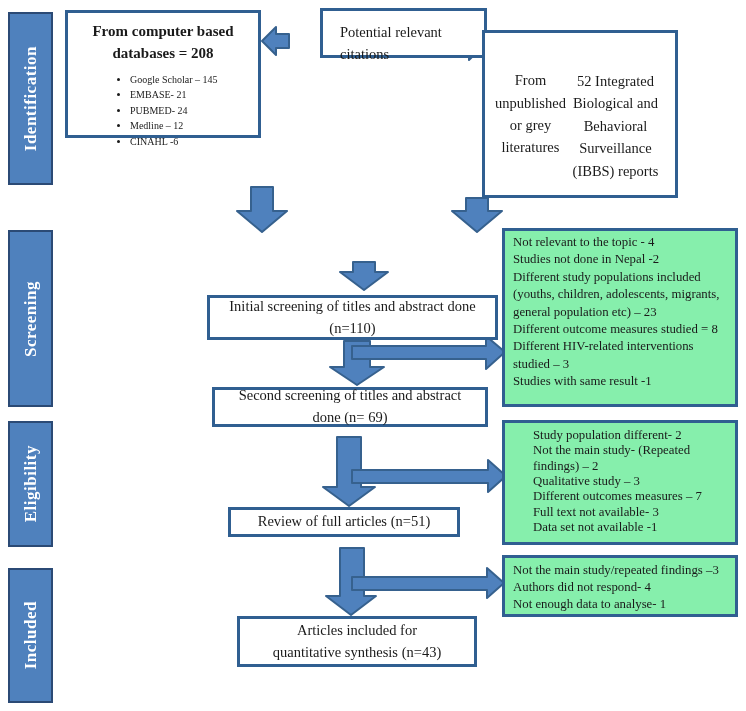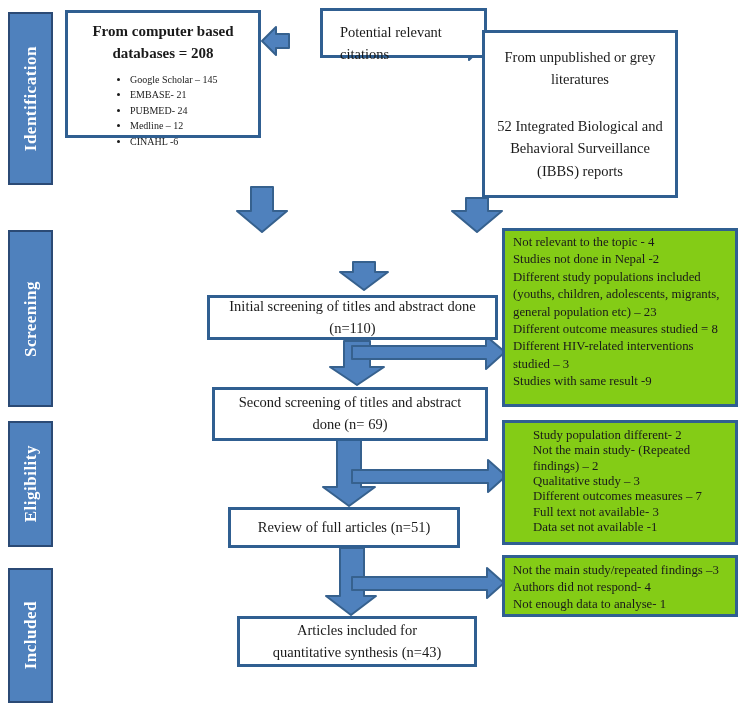--- a/index.html
+++ b/index.html
@@ -74,30 +74,30 @@
     padding: 0 14px;
   }
   .dbbox ul {
     margin-top: 9px;
     padding-left: 52px;
     font-size: 10px;
   }
   .dbbox li { margin-bottom: 4.5px; }
   .xbox {
     position: absolute;
-    background: #84cc16;
+    background: #86efac;
     border: 3px solid var(--box-border);
     padding: 3px 8px;
     font-size: 12.8px;
     line-height: 1.36;
   }
   .xbox.tight { line-height: 1.2; padding-top: 5px; padding-left: 28px; }
   .xbox.mid { line-height: 1.32; padding-top: 4px; }
   .leftalign { justify-content: flex-start; text-align: left; padding-left: 17px; line-height: 1.55; }
-  .greybox { flex-direction: column; padding: 6px 10px; line-height: 1.55; }
+  .greybox { padding: 6px 10px; line-height: 1.55; }
   .greybox .p2 { margin-top: 24px; }
   .thinborder { border-width: 2px; }
 </style>
 </head>
 <body>
 
 <div class="canvas">
 
   <svg class="arrows" viewBox="0 0 746 711">
     <polygon points="289,34 276,34 276,27 262,41 276,55 276,48 289,48"></polygon>
@@ -144,39 +144,39 @@
   <div class="fbox greybox" style="left:482px;top:30px;width:196px;height:168px;">
     <div class="p1">From unpublished or grey literatures</div>
     <div class="p2">52 Integrated Biological and Behavioral Surveillance (IBBS) reports</div>
   </div>
 
 
   <div class="fbox" style="left:207px;top:295px;width:291px;height:45px;line-height:1.45;padding:2px 16px;">
     <span>Initial screening of titles and abstract done (n=110)</span>
   </div>
 
-  <div class="fbox" style="left:212px;top:387px;width:276px;height:54px;line-height:1.5;">
+  <div class="fbox" style="left:212px;top:387px;width:276px;height:40px;line-height:1.5;">
     <span>Second screening of titles and abstract done (n= 69)</span>
   </div>
 
-  <div class="fbox" style="left:228px;top:507px;width:232px;height:41px;">
+  <div class="fbox" style="left:228px;top:507px;width:232px;height:30px;">
     <span>Review of full articles (n=51)</span>
   </div>
 
   <div class="fbox" style="left:237px;top:616px;width:240px;height:51px;line-height:1.45;padding:2px 28px;">
     <span>Articles included for quantitative synthesis (n=43)</span>
   </div>
 
   <div class="xbox" style="left:502px;top:228px;width:236px;height:179px;">
     <div>Not relevant to the topic - 4</div>
     <div>Studies not done in Nepal -2</div>
     <div>Different study populations included (youths, children, adolescents, migrants, general population etc) – 23</div>
     <div>Different outcome measures studied = 8</div>
     <div>Different HIV-related interventions studied – 3</div>
-    <div>Studies with same result -9</div>
+    <div>Studies with same result -1</div>
   </div>
 
   <div class="xbox tight" style="left:502px;top:420px;width:236px;height:125px;">
     <div>Study population different- 2</div>
     <div>Not the main study- (Repeated findings) – 2</div>
     <div>Qualitative study – 3</div>
     <div>Different outcomes measures – 7</div>
     <div>Full text not available- 3</div>
     <div>Data set not available -1</div>
   </div>

